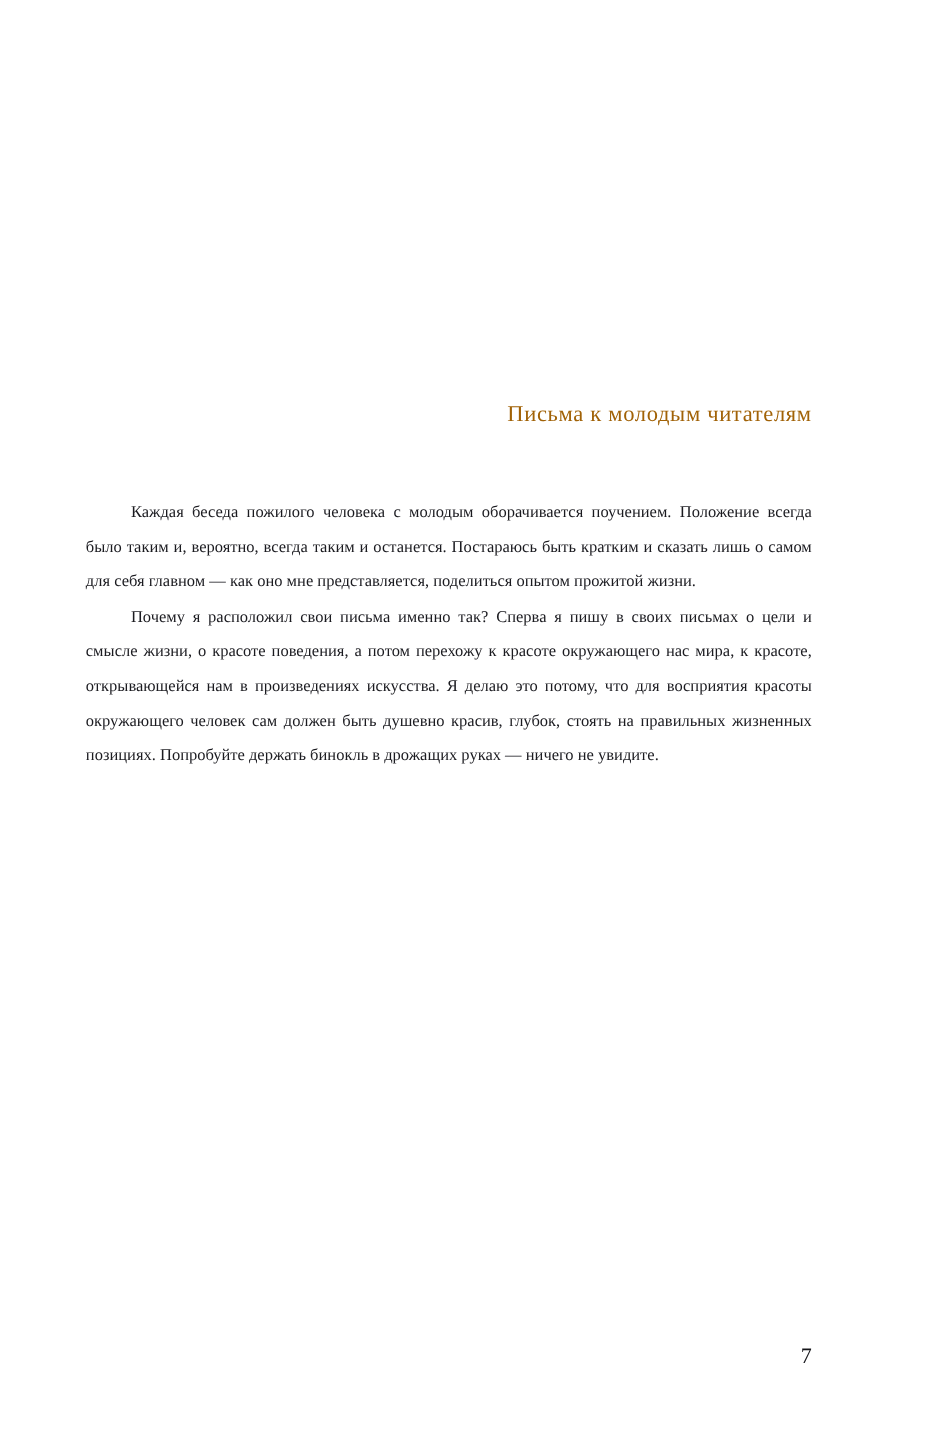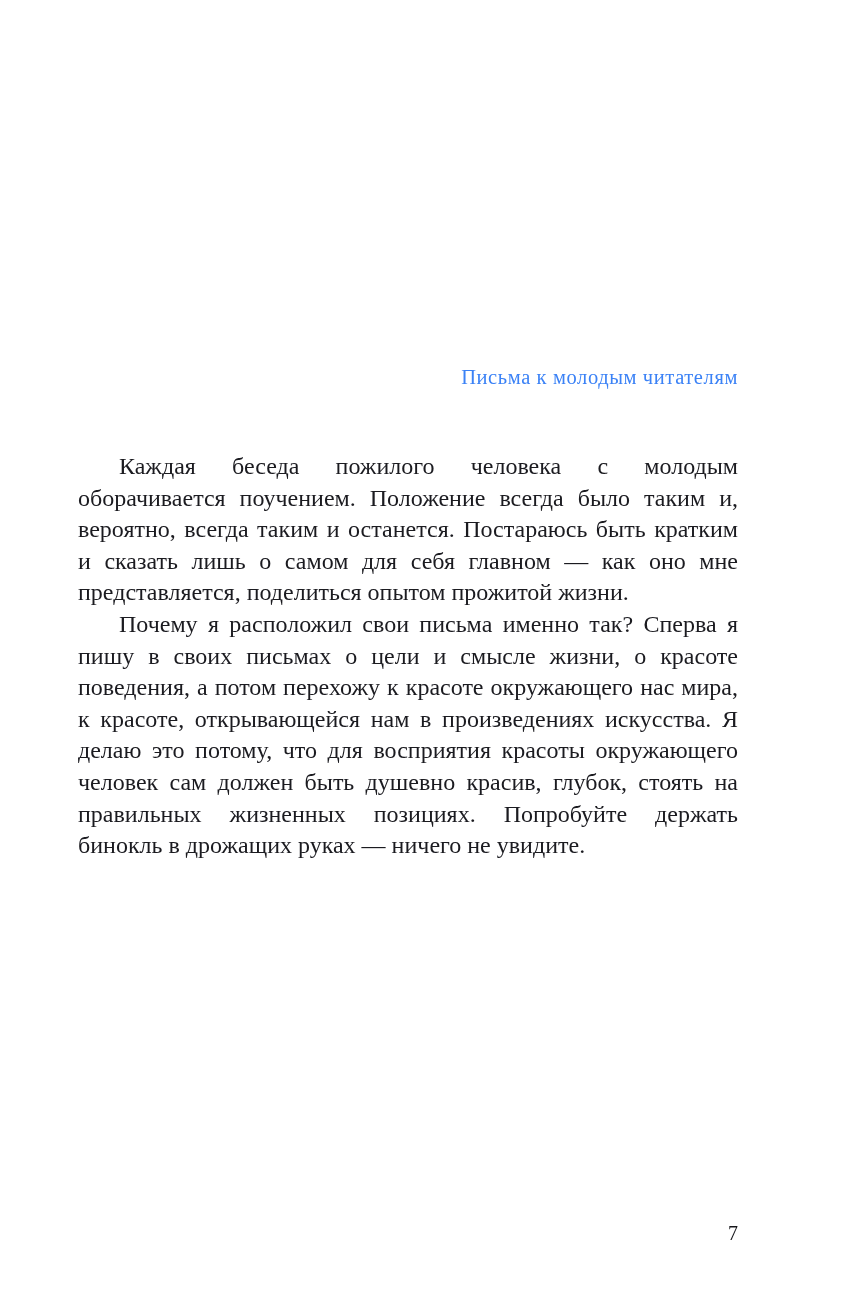--- a/index.html
+++ b/index.html
@@ -20,26 +20,26 @@
   .content {
     position: absolute;
     left: 78px;
     top: 366px;
     width: 660px;
   }
   .chapter-title {
     text-align: right;
     font-size: 20.5px;
     letter-spacing: 0.6px;
-    color: #3b82f6;
+    color: #a16207;
     margin: 0 0 62px 0;
     font-weight: normal;
   }
   .para {
-    font-size: 24px;
+    font-size: 15px;
     line-height: 31.6px;
     text-align: justify;
     text-justify: inter-word;
     margin: 0;
     text-indent: 41px;
     color: #1b1b20;
     hyphens: manual;
   }
   .folio {
     position: absolute;

